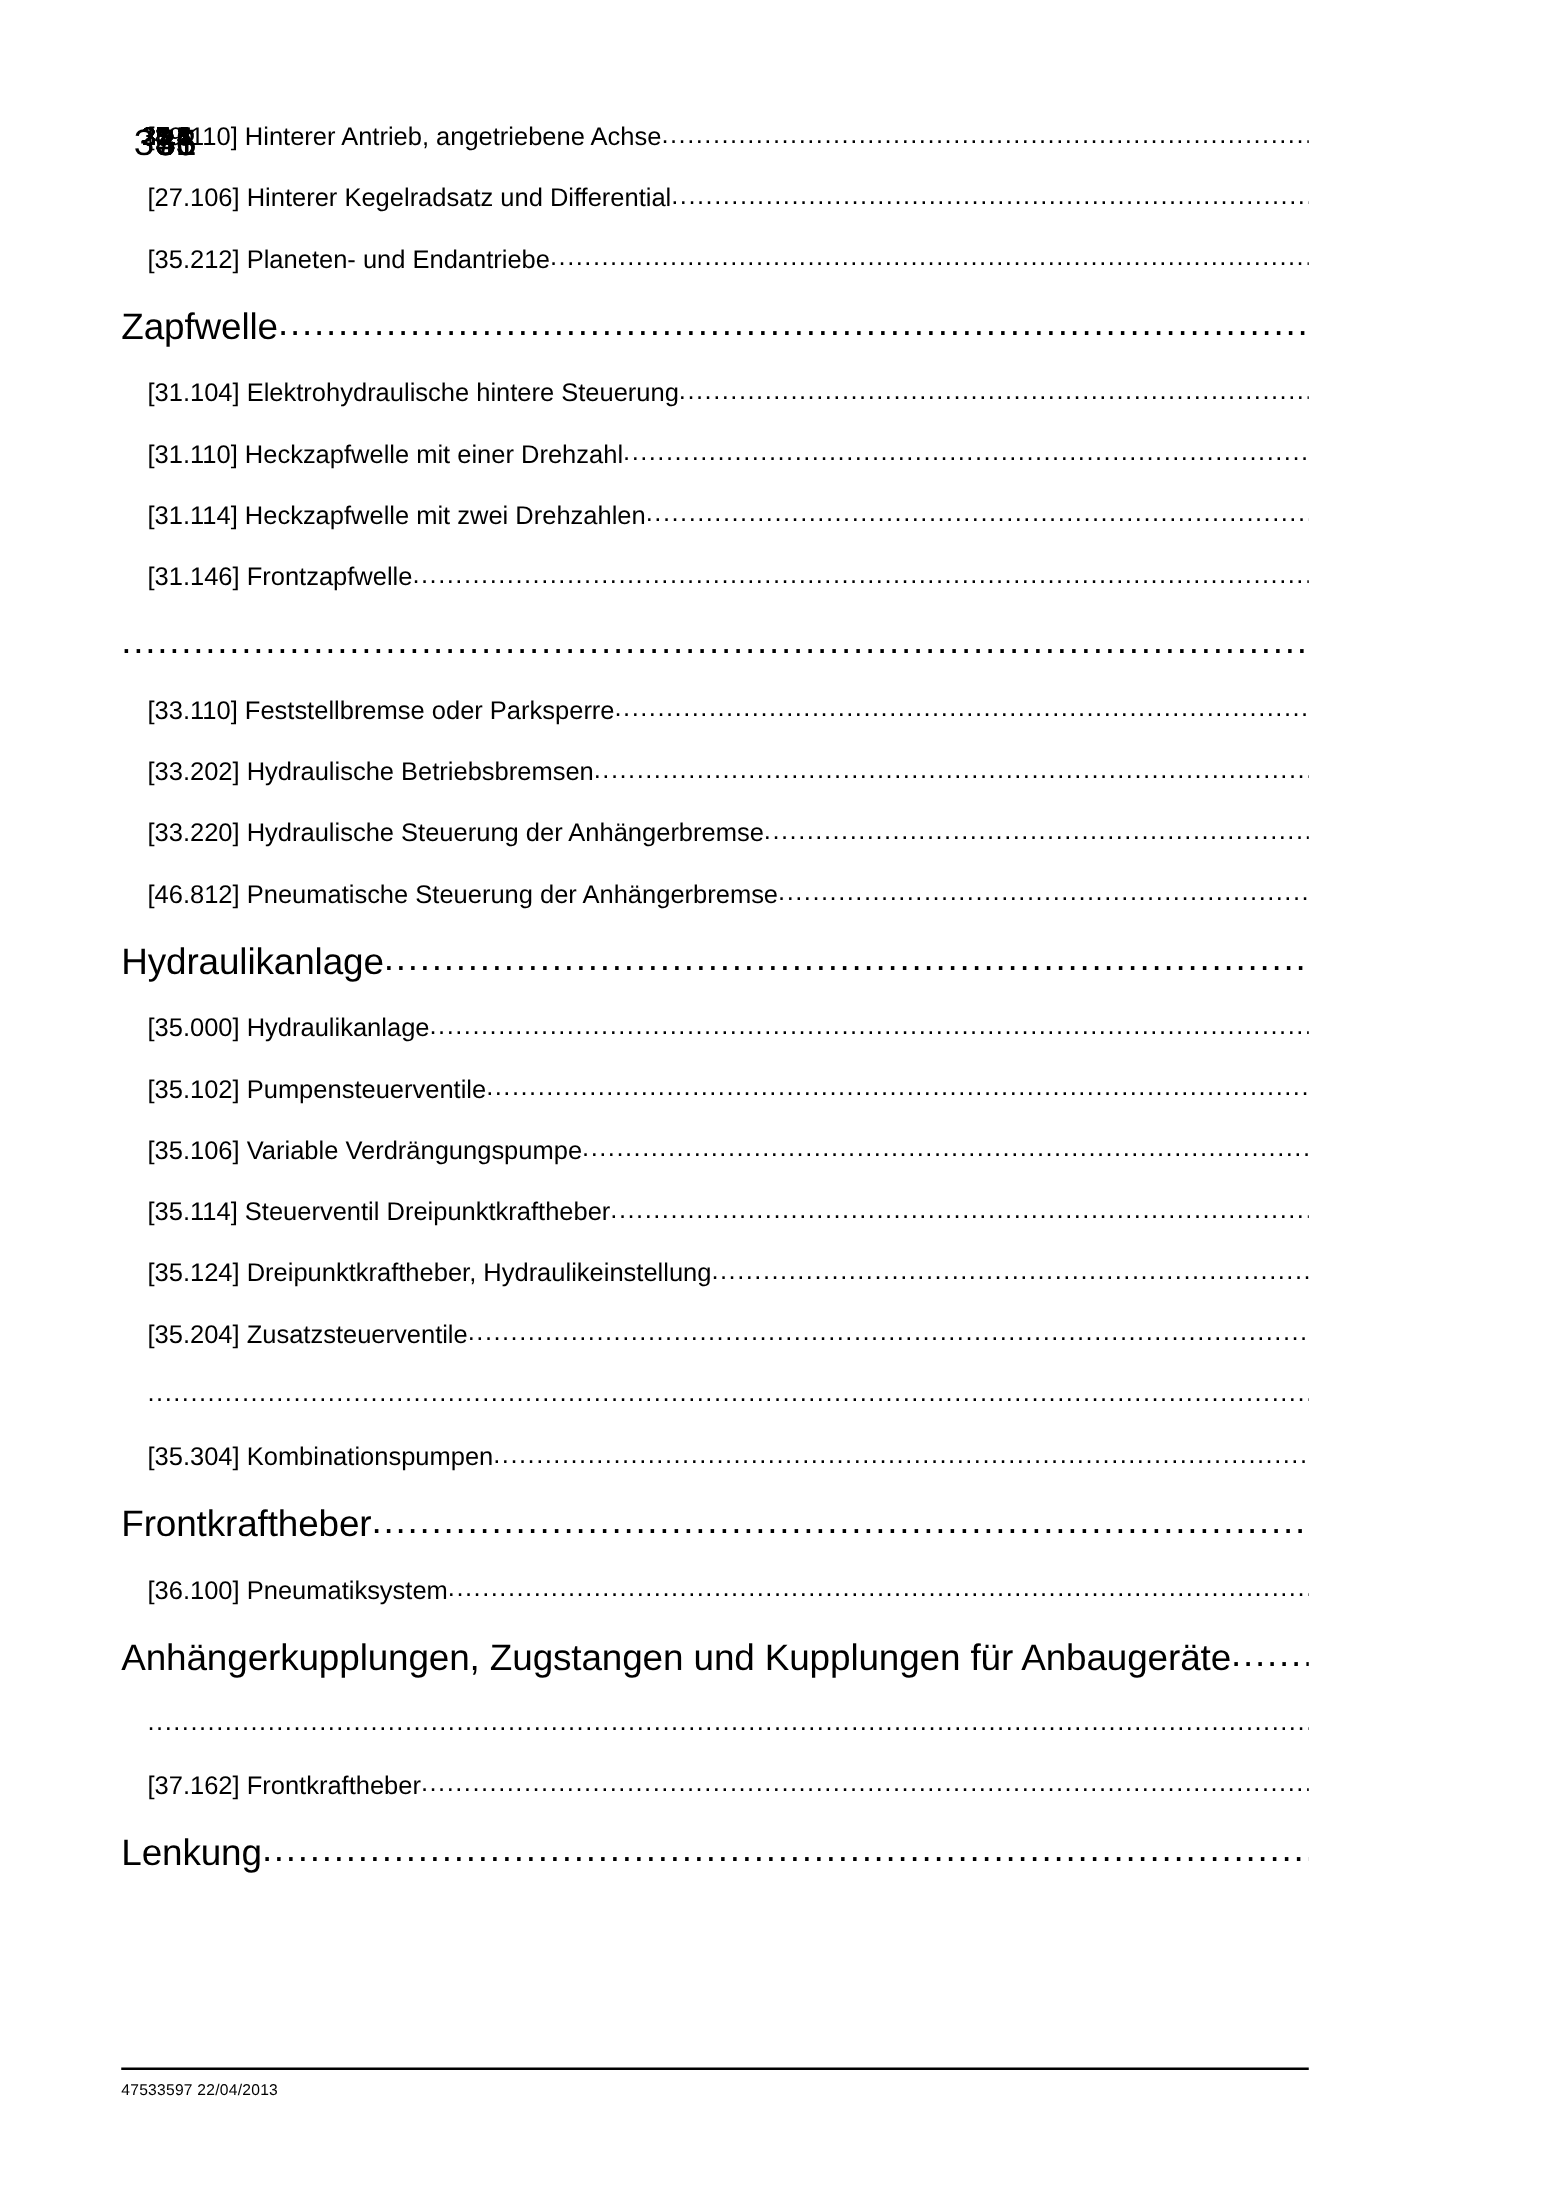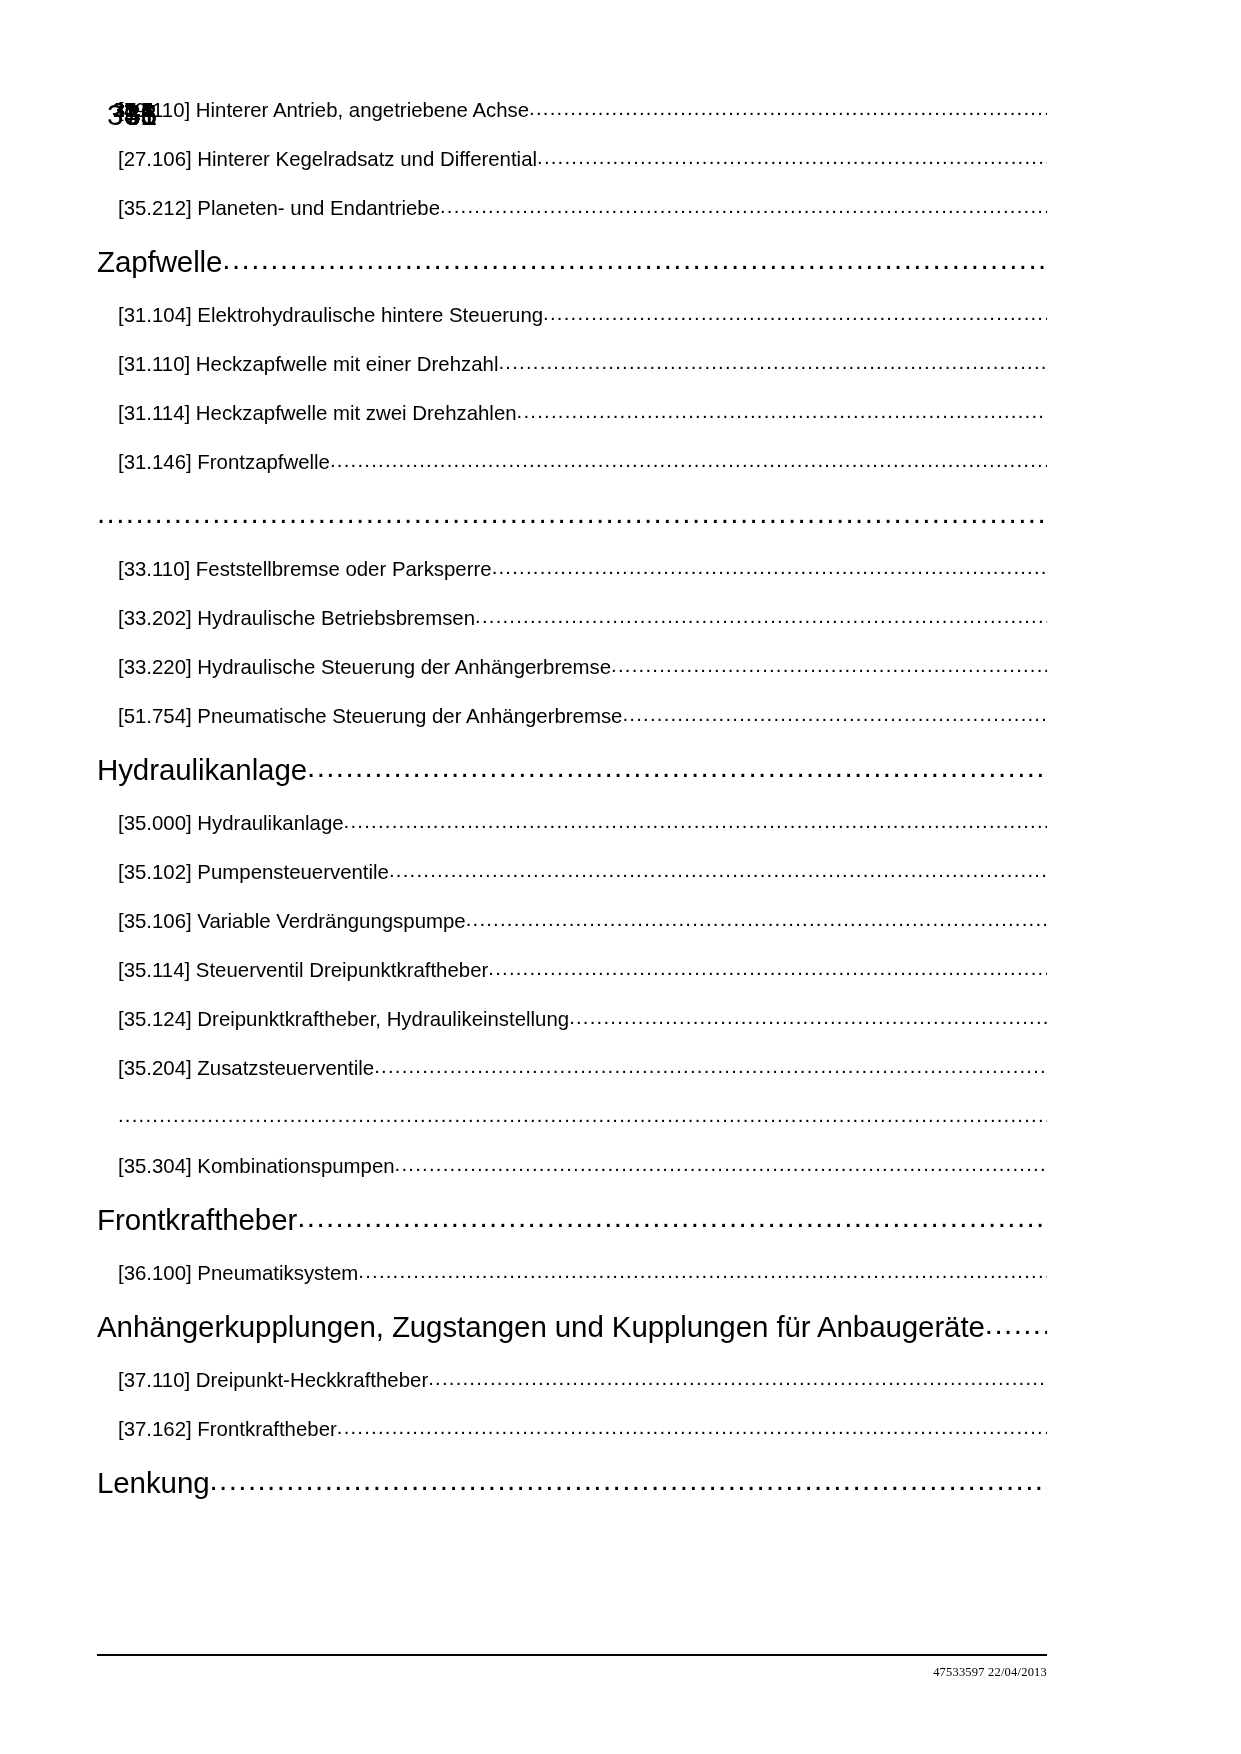--- a/index.html
+++ b/index.html
@@ -95,22 +95,21 @@
 
   
   .sect.wide .page { width: 40px; padding-left: 10px; }
 
   
   .footer {
     position: absolute;
     left: 97px;
     top: 1654px;
     width: 950px;
-    text-align: right;
-    font-family: Liberation Serif, serif;
+    text-align: left;
   }
   .footer .rule {
     border-top: 2px solid #000000;
     width: 100%;
     margin: 0 0 8px 0;
   }
   .footer .fnote {
     font-size: 12.5px;
     line-height: 16px;
     letter-spacing: 0.2px;
@@ -175,21 +174,21 @@
         <span class="label">[33.202] Hydraulische Betriebsbremsen</span>
         <span class="leader">.....................................................................................................................................................................................................................................</span>
         <span class="page">33.2</span>
       </div>
       <div class="row item gap-pre">
         <span class="label">[33.220] Hydraulische Steuerung der Anhängerbremse</span>
         <span class="leader">.....................................................................................................................................................................................................................................</span>
         <span class="page">33.3</span>
       </div>
       <div class="row item">
-        <span class="label">[51.754] Pneumatische Steuerung der Anhängerbremse</span>
+        <span class="label">[46.812] Pneumatische Steuerung der Anhängerbremse</span>
         <span class="leader">.....................................................................................................................................................................................................................................</span>
         <span class="page">33.4</span>
       </div>
       <div class="row sect">
         <span class="label">Hydraulikanlage</span>
         <span class="leader">.....................................................................................................................................................................................................................................</span>
         <span class="page">35</span>
       </div>
       <div class="row item gap-pre">
         <span class="label">[35.000] Hydraulikanlage</span>
@@ -239,21 +238,20 @@
         <span class="label">[36.100] Pneumatiksystem</span>
         <span class="leader">.....................................................................................................................................................................................................................................</span>
         <span class="page">36.1</span>
       </div>
       <div class="row sect wide">
         <span class="label">Anhängerkupplungen, Zugstangen und Kupplungen für Anbaugeräte</span>
         <span class="leader">.....................................................................................................................................................................................................................................</span>
         <span class="page">37</span>
       </div>
       <div class="row item gap-pre">
-        <span class="label">[37.110] Dreipunkt-Heckkraftheber</span>
         <span class="leader">.....................................................................................................................................................................................................................................</span>
         <span class="page">37.1</span>
       </div>
       <div class="row item">
         <span class="label">[37.162] Frontkraftheber</span>
         <span class="leader">.....................................................................................................................................................................................................................................</span>
         <span class="page">37.2</span>
       </div>
       <div class="row sect gap-pre">
         <span class="label">Lenkung</span>

